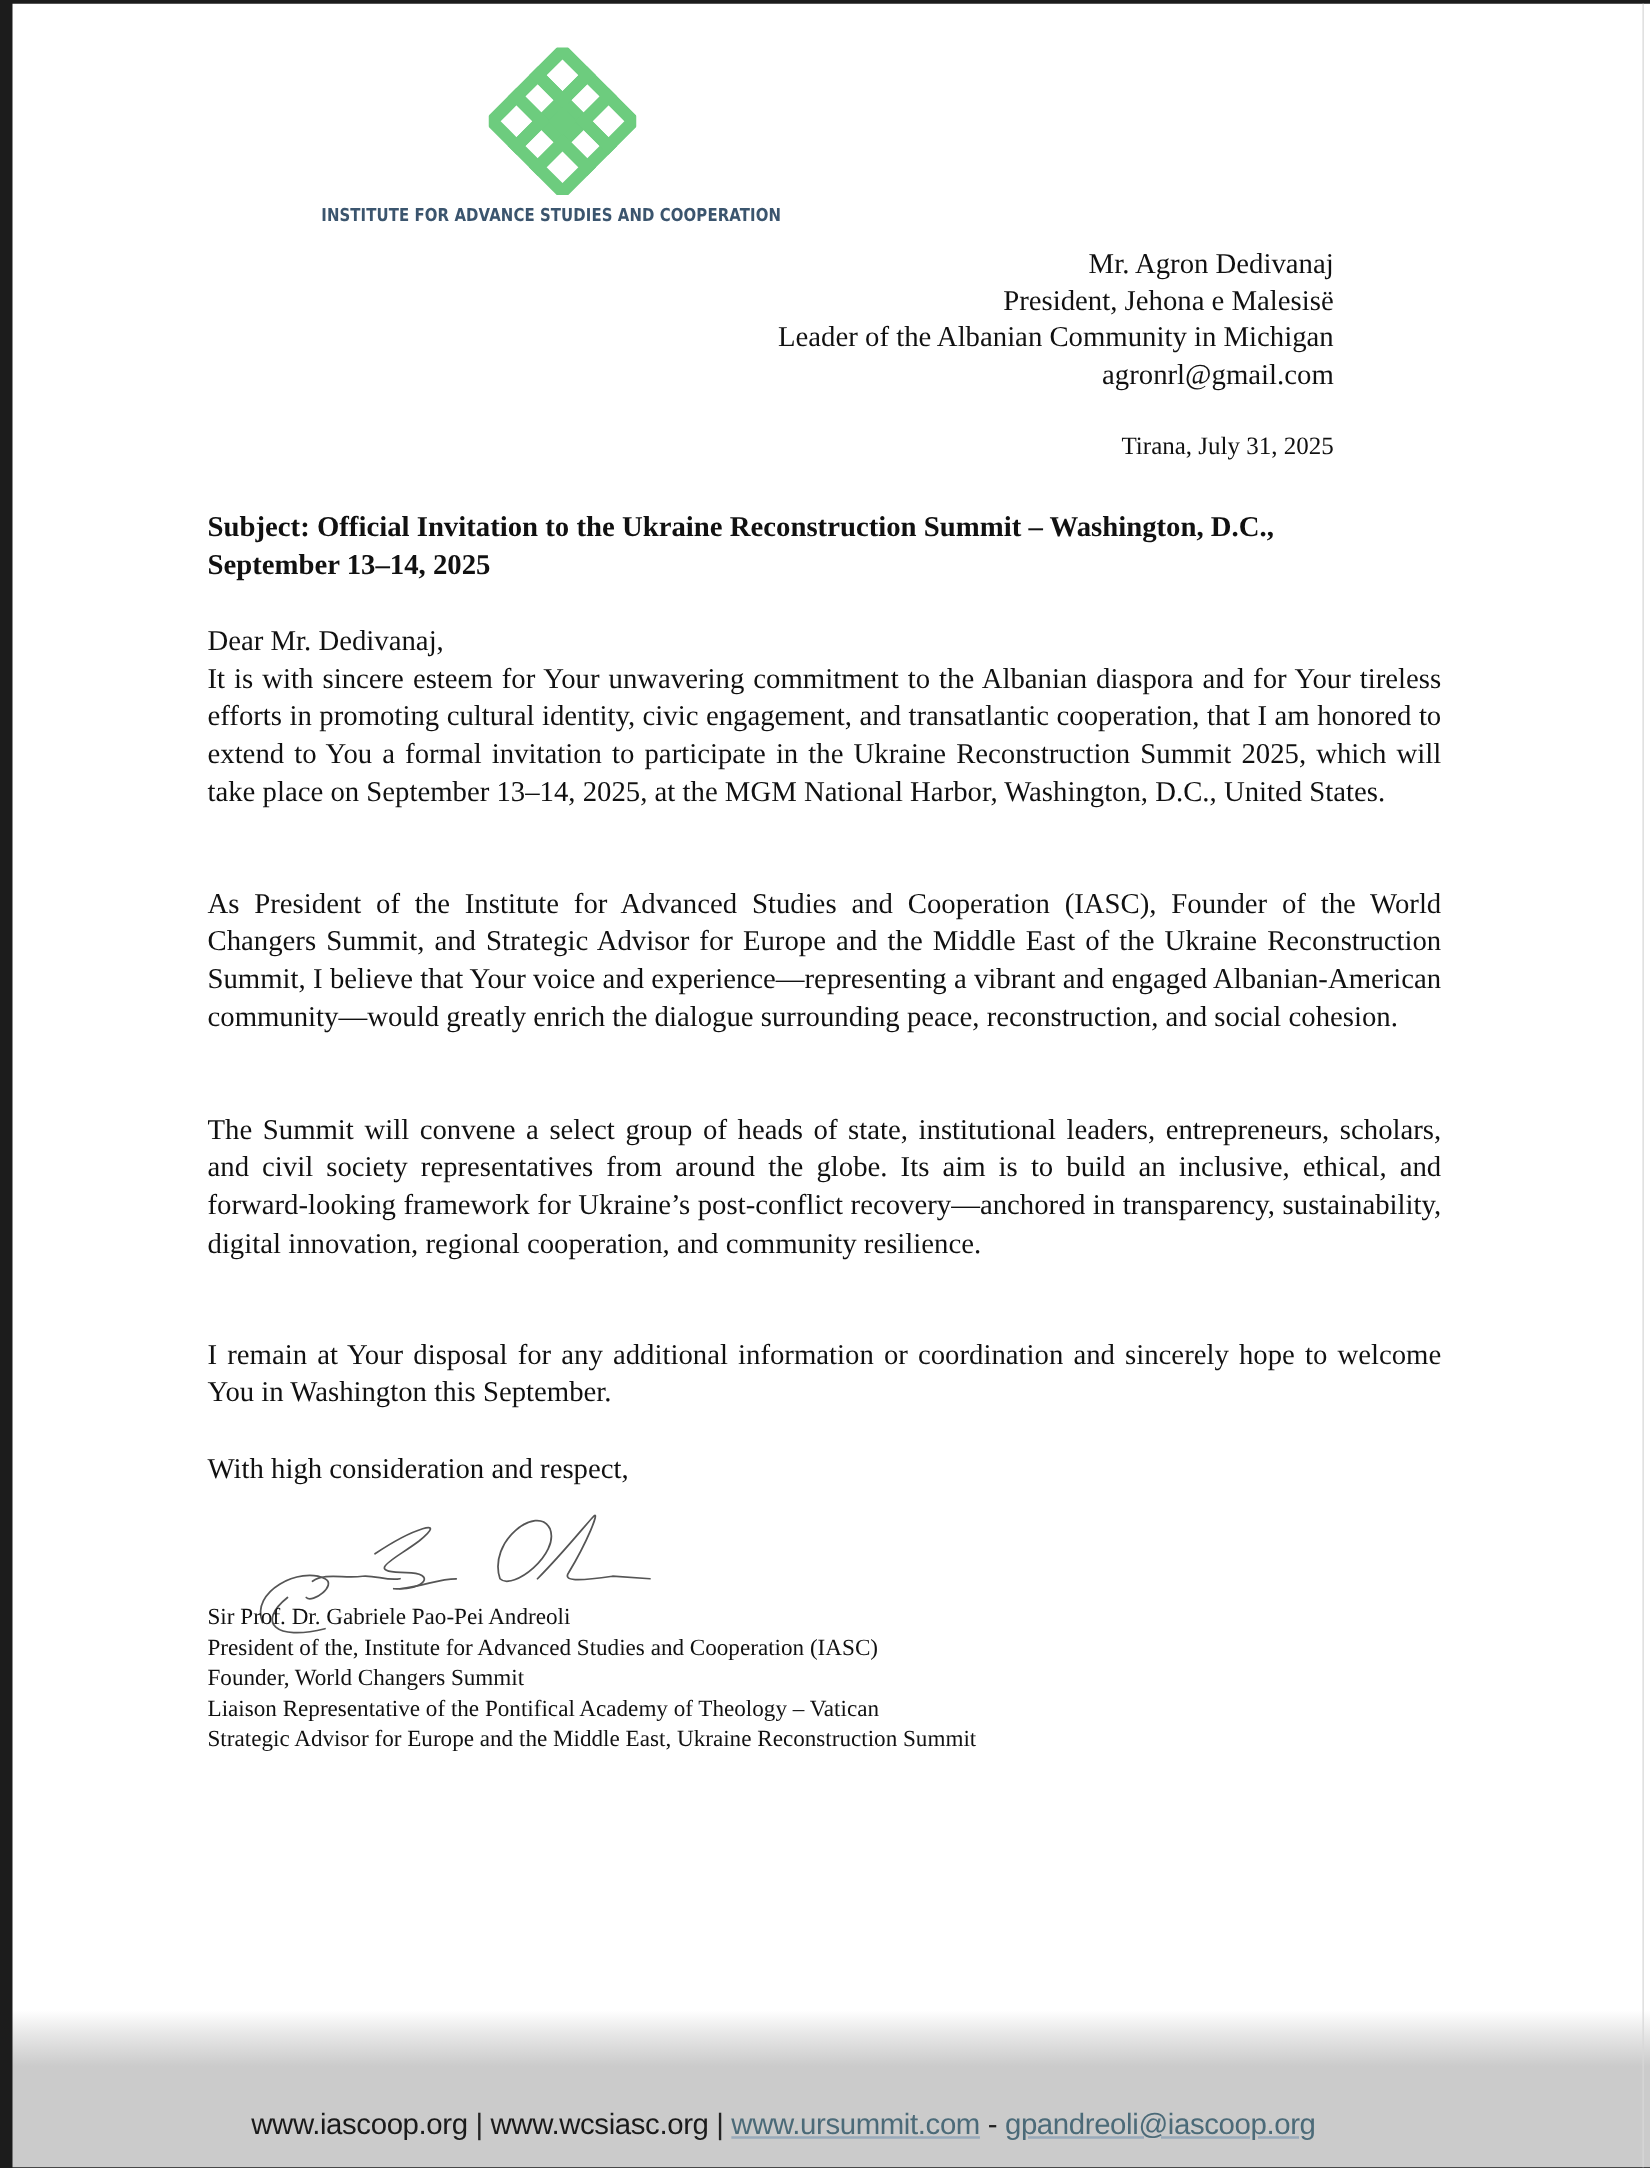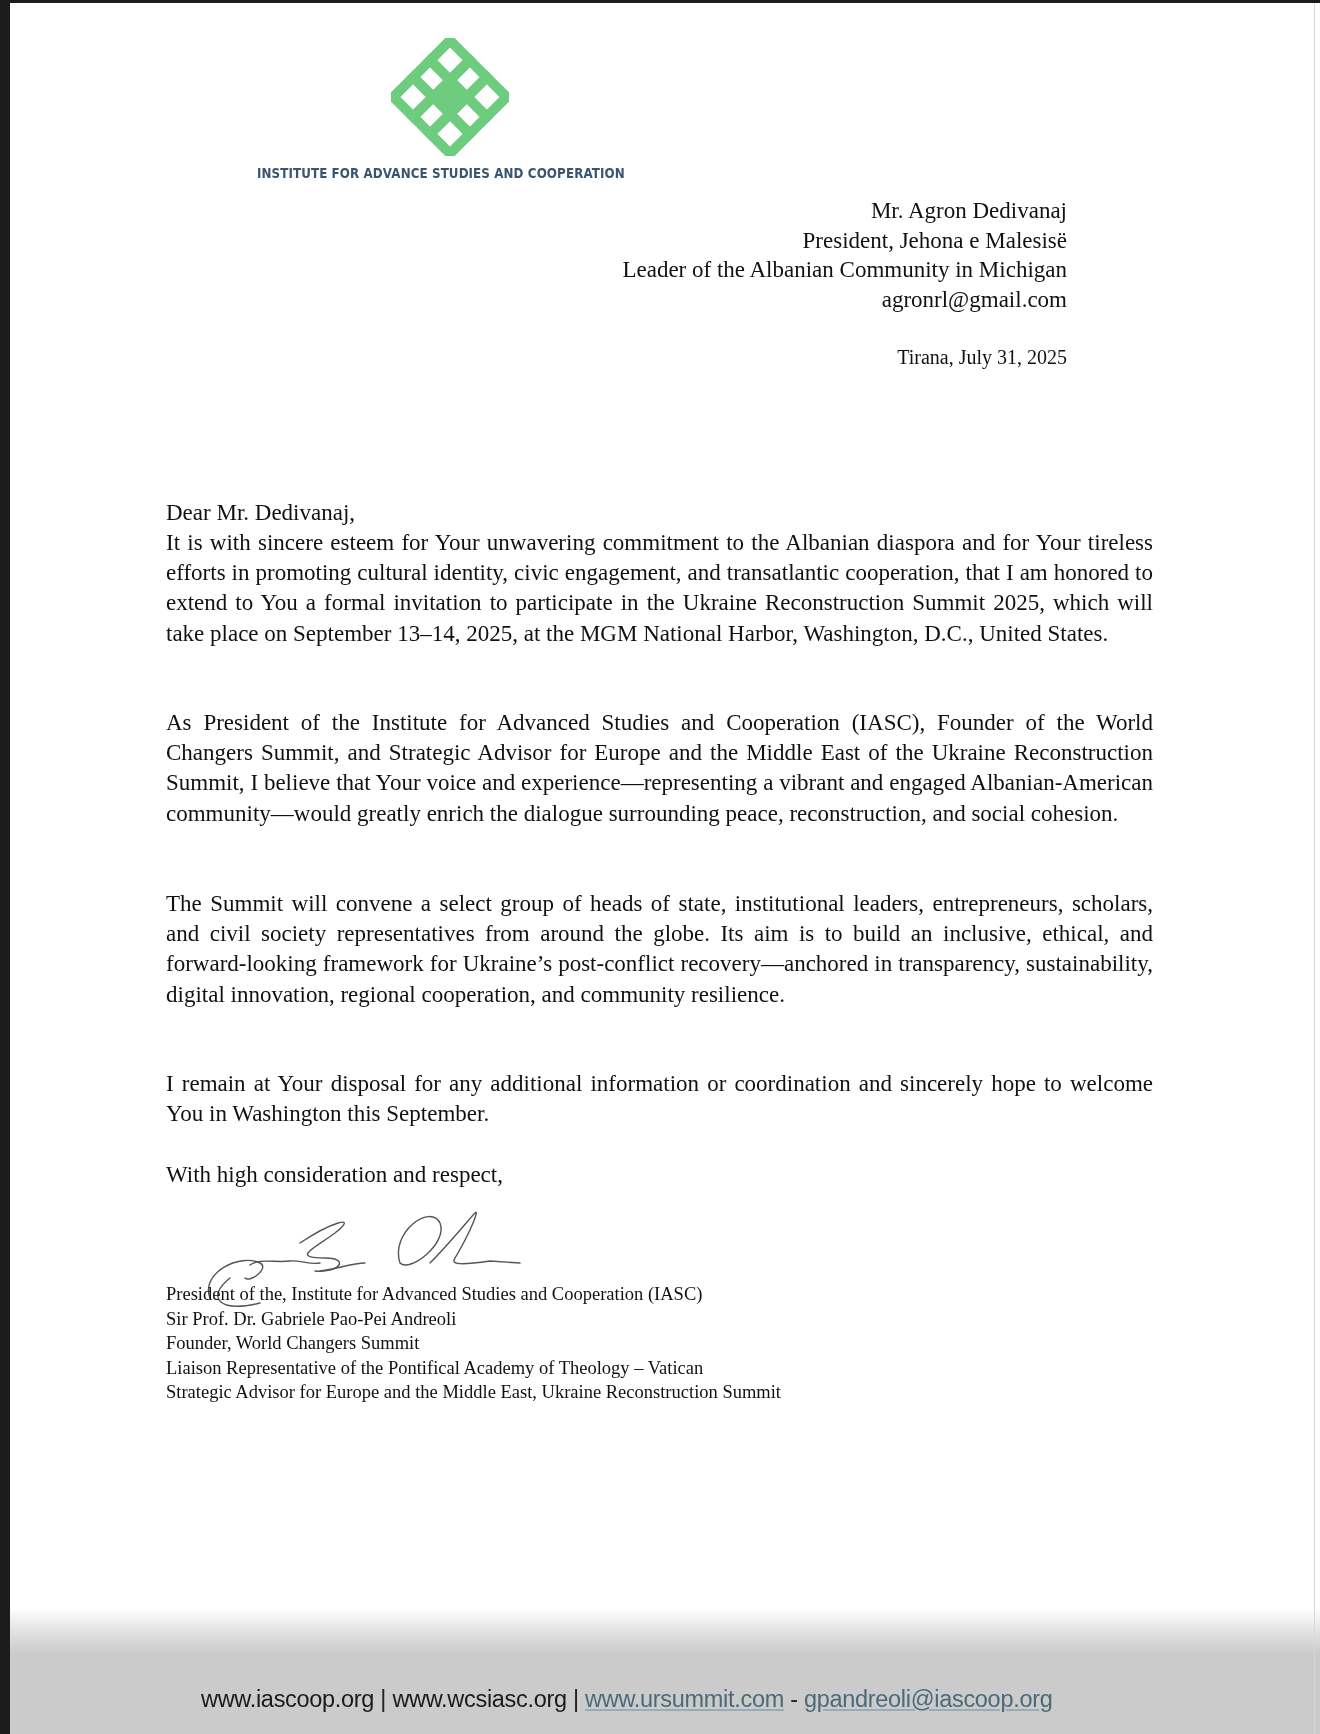--- a/index.html
+++ b/index.html
@@ -74,20 +74,24 @@
 
   <div class="recipient">
     <div>Mr. Agron Dedivanaj</div>
     <div>President, Jehona e Malesisë</div>
     <div>Leader of the Albanian Community in Michigan</div>
     <div>agronrl@gmail.com</div>
   </div>
 
   <div class="date">Tirana, July 31, 2025</div>
 
+  <div class="subject">
+    <div>Subject: Official Invitation to the Ukraine Reconstruction Summit – Washington, D.C.,</div>
+    <div>September 13–14, 2025</div>
+  </div>
 
   <div class="body-text" style="top:495px;">Dear Mr. Dedivanaj,</div>
   <div class="body-text" style="top:525px;">It is with sincere esteem for Your unwavering commitment to the Albanian diaspora and for Your tireless efforts in promoting cultural identity, civic engagement, and transatlantic cooperation, that I am honored to extend to You a formal invitation to participate in the Ukraine Reconstruction Summit 2025, which will take place on September 13–14, 2025, at the MGM National Harbor, Washington, D.C., United States.</div>
   <div class="body-text" style="top:705px;">As President of the Institute for Advanced Studies and Cooperation (IASC), Founder of the World Changers Summit, and Strategic Advisor for Europe and the Middle East of the Ukraine Reconstruction Summit, I believe that Your voice and experience—representing a vibrant and engaged Albanian-American community—would greatly enrich the dialogue surrounding peace, reconstruction, and social cohesion.</div>
   <div class="body-text" style="top:886px;">The Summit will convene a select group of heads of state, institutional leaders, entrepreneurs, scholars, and civil society representatives from around the globe. Its aim is to build an inclusive, ethical, and forward-looking framework for Ukraine’s post-conflict recovery—anchored in transparency, sustainability, digital innovation, regional cooperation, and community resilience.</div>
   <div class="body-text" style="top:1066px;">I remain at Your disposal for any additional information or coordination and sincerely hope to welcome You in Washington this September.</div>
   <div class="body-text" style="top:1157px;">With high consideration and respect,</div>
 
   <svg class="signature" width="360" height="110" viewBox="0 0 360 110">
     <g fill="none" stroke="#555" stroke-width="1.4" stroke-linecap="round">
@@ -95,22 +99,22 @@
       <path d="M50 62 C 60 55, 75 60, 90 58 C 100 57, 110 62, 120 60"></path>
       <path d="M100 40 C 130 20, 160 10, 135 30 C 115 45, 90 55, 125 55 C 150 55, 140 70, 115 68"></path>
       <path d="M120 68 C 140 66, 150 60, 165 60"></path>
       <path d="M200 60 C 190 30, 230 0, 240 20 C 248 40, 210 70, 200 60 Z"></path>
       <path d="M230 60 C 250 40, 270 15, 275 10 C 280 5, 270 30, 255 55 C 250 62, 262 62, 290 58 L 320 60"></path>
       <path d="M30 75 C 5 95, 20 110, 60 100"></path>
     </g>
   </svg>
 
   <div class="sign-text">
+    <div>Sir Prof. Dr. Gabriele Pao-Pei Andreoli</div>
     <div>President of the, Institute for Advanced Studies and Cooperation (IASC)</div>
-    <div>Sir Prof. Dr. Gabriele Pao-Pei Andreoli</div>
     <div>Founder, World Changers Summit</div>
     <div>Liaison Representative of the Pontifical Academy of Theology – Vatican</div>
     <div>Strategic Advisor for Europe and the Middle East, Ukraine Reconstruction Summit</div>
   </div>
 
   <div class="footer">
     <span>www.iascoop.org</span><span class="sep"> | </span><span>www.wcsiasc.org</span><span class="sep"> | </span><span class="link">www.ursummit.com</span><span class="sep"> - </span><span class="link">gpandreoli@iascoop.org</span>
   </div>
 
   <div class="right-edge"></div>

